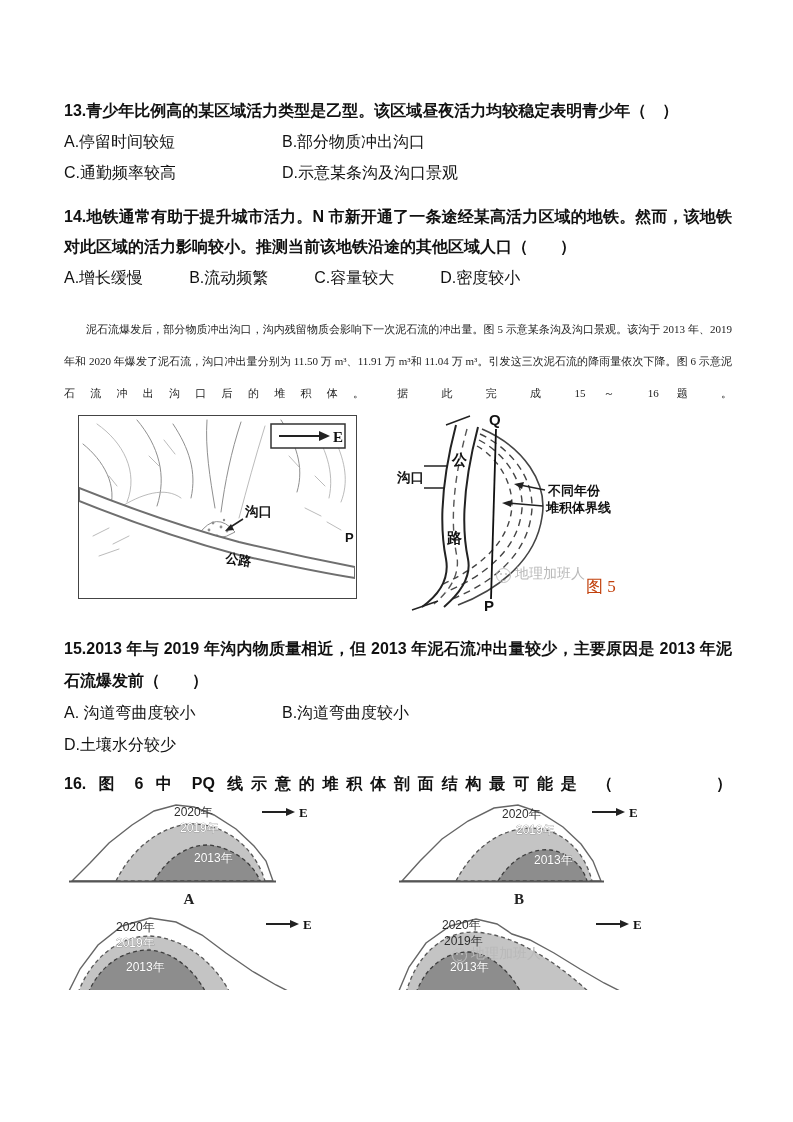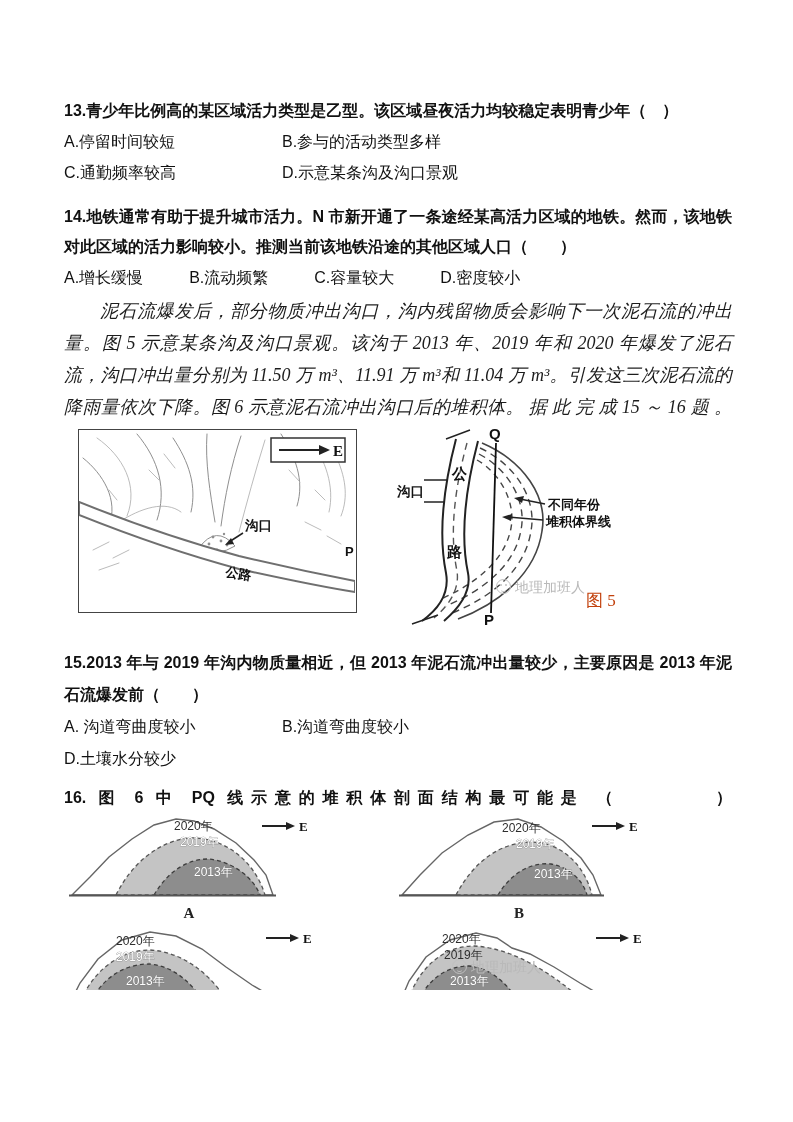--- a/index.html
+++ b/index.html
@@ -11,22 +11,22 @@
   }
   .content { position:absolute; left:64px; top:96px; width:668px; }
 
   .stem { font-size:16px; font-weight:600; line-height:30px; text-align:justify; color:#111; }
   .optrow { display:flex; font-size:16px; font-weight:400; line-height:31px; color:#111; }
   .optrow .opt { white-space:nowrap; }
   .w218 { width:218px; }
   .q14opts .opt { margin-right:46px; }
 
   .passage {
-    margin-top:2px; font-family:"Liberation Serif", serif; font-style:italic;
-    font-size:18px; line-height:32px; color:#1c1c1c;
+    margin-top:20px; font-family:"Liberation Serif", serif; 
+    font-size:11px; line-height:32px; color:#1c1c1c;
     text-align:justify; text-align-last:justify; text-indent:2em;
   }
 
   .fig5 { position:relative; margin-top:4px; height:196px; width:668px; }
   .fig5-left { position:absolute; left:14px; top:2px; width:279px; height:184px;
                border:1.5px solid #444; background:#fff; }
   .fig5-right { position:absolute; left:332px; top:0; width:250px; height:200px; }
   .fig-caption { position:absolute; font-family:"Liberation Serif", serif;
                  font-size:17px; color:#c2410c; }
   .fig5-cap { left:522px; top:162px; }
@@ -35,21 +35,21 @@
   .q16line { margin-top:8px; font-size:16px; font-weight:600; line-height:30px;
              text-align:justify; text-align-last:justify; }
 
   .fig6 { position:relative; margin-top:2px; width:668px; }
   .fig6-grid { display:grid; grid-template-columns:330px 330px; grid-row-gap:6px; }
   .fig6-cell { position:relative; }
   .fig6-letter { text-align:center; width:250px; font-family:"Liberation Serif", serif;
                  font-weight:bold; font-size:15px; color:#222; line-height:16px; }
   .fig6-cap { left:492px; top:186px;margin-left:39px; }
 
-  .watermark { position:absolute; display:flex; align-items:flex-start; gap:4px;
+  .watermark { position:absolute; display:flex; align-items:flex-end; gap:4px;
                color:#b9b9b9; font-size:14px; white-space:nowrap; pointer-events:none; }
   .wm-face { width:15px; height:15px; border:1.3px solid #c0c0c0; border-radius:50%;
              position:relative; flex:0 0 auto; }
   .wm-face:before { content:""; position:absolute; left:3px; top:4px; width:2px; height:2px;
                     background:#c0c0c0; border-radius:50%; box-shadow:5px 0 0 #c0c0c0; }
   .wm-face:after { content:""; position:absolute; left:4px; top:8px; width:5px; height:2.5px;
                    border-bottom:1.3px solid #c0c0c0; border-radius:0 0 5px 5px; }
   .fig5 .watermark { left:432px; top:152px; }
   .fig6 .watermark { left:388px; top:144px; }
 
@@ -68,21 +68,21 @@
 </head>
 <body>
 
 <div class="page">
   <div class="content">
 
     <div>
       <div class="stem">13.青少年比例高的某区域活力类型是乙型。该区域昼夜活力均较稳定表明青少年（　）</div>
       <div class="optrow">
         <span class="opt w218">A.停留时间较短</span>
-        <span class="opt">B.参与的活动类型多样</span>
+        <span class="opt">B.部分物质冲出沟口</span>
       </div>
       <div class="optrow">
         <span class="opt w218">C.通勤频率较高</span>
         <span class="opt">D.示意某条沟及沟口景观</span>
       </div>
     </div>
 
     <div style="margin-top:14px">
       <div class="stem">14.地铁通常有助于提升城市活力。N 市新开通了一条途经某高活力区域的地铁。然而，该地铁对此区域的活力影响较小。推测当前该地铁沿途的其他区域人口（　　）</div>
       <div class="optrow q14opts">

